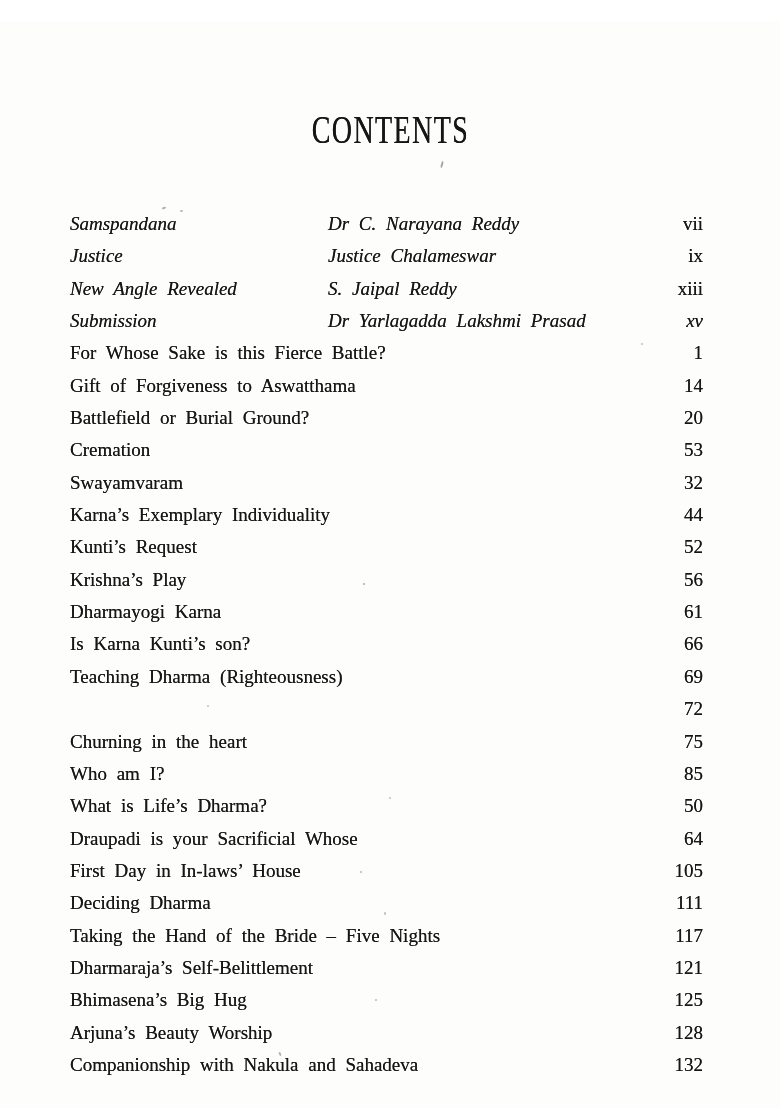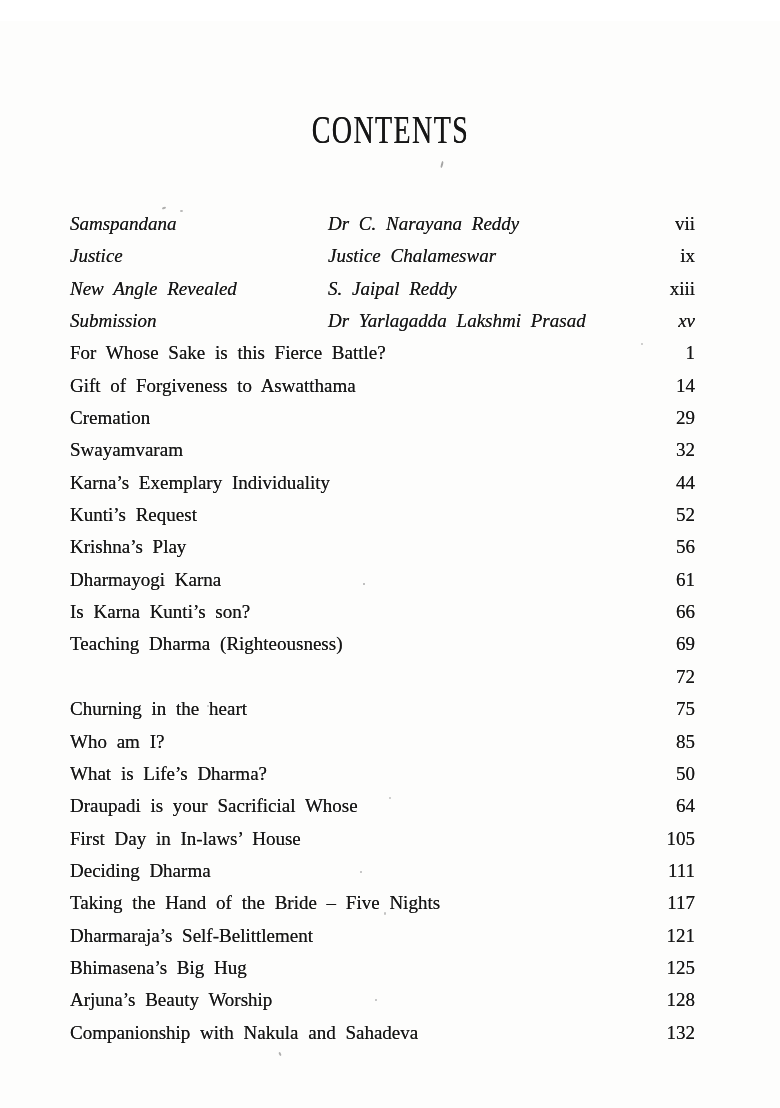--- a/index.html
+++ b/index.html
@@ -48,21 +48,21 @@
     position: relative;
     height: 32.35px;
     line-height: 32.35px;
     font-size: 19px;
     word-spacing: 5px;
     white-space: nowrap;
     text-shadow: 0 0 0.55px rgba(15,15,15,0.8);
   }
   .toc-row .entry-title   { position: absolute; left: 0; }
   .toc-row .entry-author  { position: absolute; left: 258px; }
-  .toc-row .entry-page    { position: absolute; right: 12px; }
+  .toc-row .entry-page    { position: absolute; right: 4px; }
   .toc-row.italic .entry-title,
   .toc-row.italic .entry-author { font-style: italic; }
   .toc-row .entry-page.pg-italic { font-style: italic; }
   
   .speckle {
     position: absolute;
     background: #3a3a3a;
     border-radius: 45%;
   }
 </style>
@@ -98,23 +98,28 @@
       <span class="entry-title">For Whose Sake is this Fierce Battle?</span>
 
       <span class="entry-page">1</span>
     </div>
       <div class="toc-row">
       <span class="entry-title">Gift of Forgiveness to Aswatthama</span>
 
       <span class="entry-page">14</span>
     </div>
       <div class="toc-row">
+      <span class="entry-title">Battlefield or Burial Ground?</span>
+
+      <span class="entry-page">20</span>
+    </div>
+      <div class="toc-row">
       <span class="entry-title">Cremation</span>
 
-      <span class="entry-page">29</span>
+      <span class="entry-page">53</span>
     </div>
       <div class="toc-row">
       <span class="entry-title">Swayamvaram</span>
 
       <span class="entry-page">32</span>
     </div>
       <div class="toc-row">
       <span class="entry-title">Karna’s Exemplary Individuality</span>
 
       <span class="entry-page">44</span>

